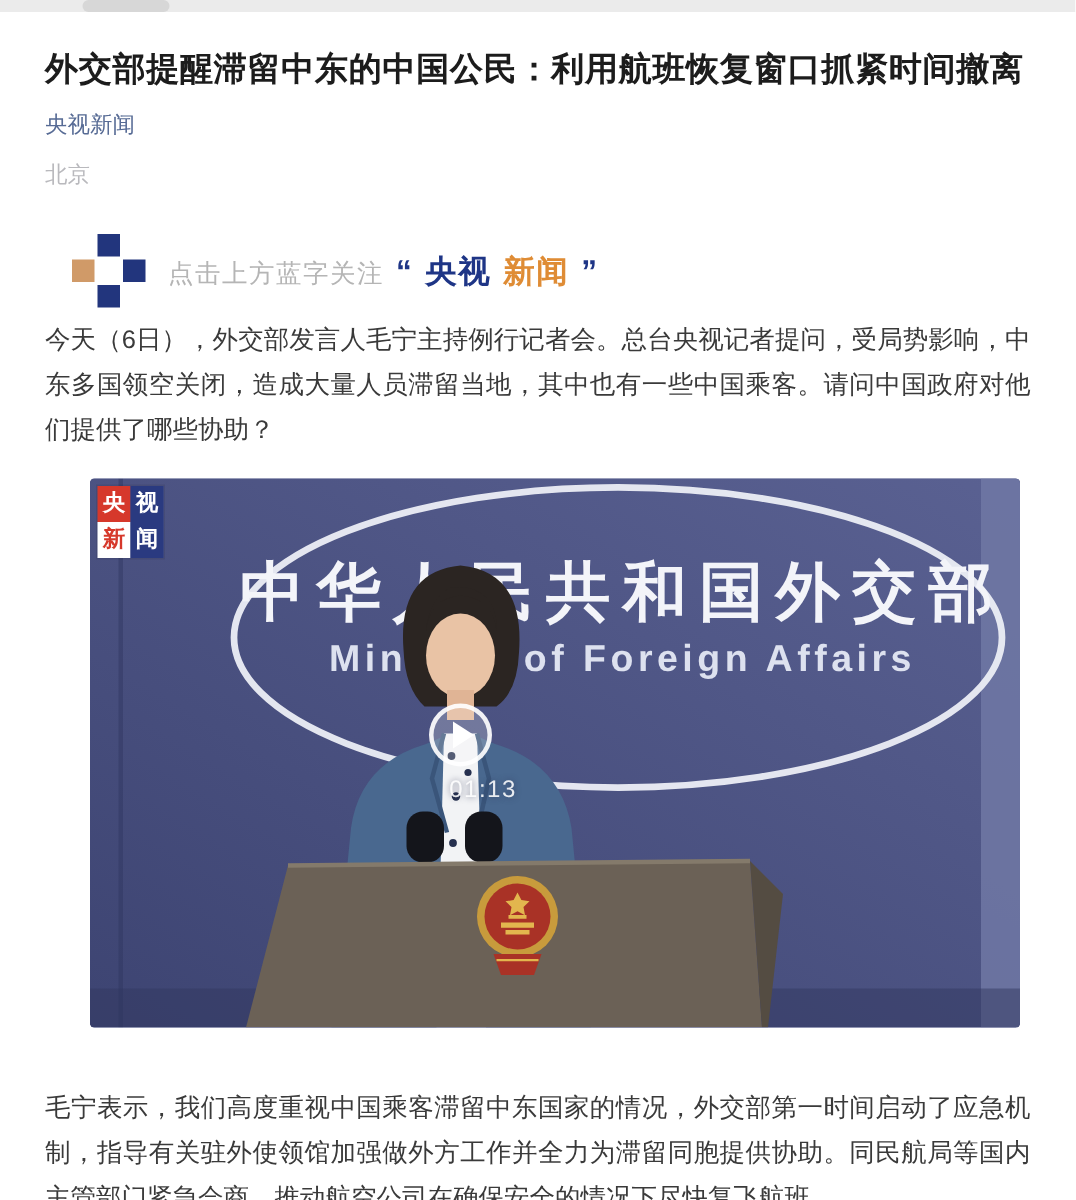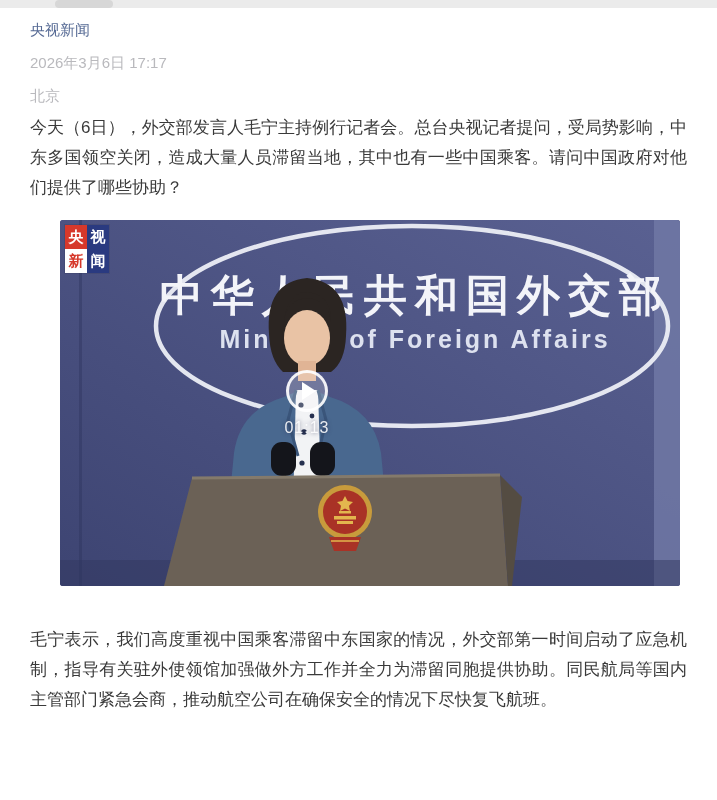--- a/index.html
+++ b/index.html
@@ -79,42 +79,57 @@
     border:3px solid rgba(255,255,255,0.9);
     display:flex; align-items:center; justify-content:center;
   }
   .play-triangle {
     width:0; height:0; margin-left:4px;
     border-top:9px solid transparent;
     border-bottom:9px solid transparent;
     border-left:14px solid #ffffff;
   }
   .video-timestamp {
-    position:absolute; left:207px; top:199px; width:80px;
+    position:absolute; left:222px; top:199px; width:80px;
     text-align:center; color:rgba(255,255,255,0.88);
     font-size:16px; letter-spacing:1px;
     text-shadow:0 0 4px rgba(40,45,80,0.6);
   }
 </style>
 </head>
 <body>
 
 <div class="top-strip">
   <div class="seg"></div>
 </div>
 
 <div class="content">
 
+  <h1 class="title">外交部提醒滞留中东的中国公民：利用航班恢复窗口抓紧时间撤离</h1>
 
   <div class="byline">
     <span class="source">央视新闻</span>
-    <span class="date">2026年3月6日 17:17</span>
     <span class="loc">北京</span>
   </div>
 
+  <div class="follow-banner">
+    <div class="plus-logo">
+      <span class="sq-top"></span>
+      <span class="sq-left"></span>
+      <span class="sq-right"></span>
+      <span class="sq-bottom"></span>
+    </div>
+    <div class="follow-text">
+      <span class="follow-prompt">点击上方蓝字关注</span>
+      <span class="brand-quoted brand-navy">“</span>
+      <span class="brand-quoted brand-navy">央视</span>
+      <span class="brand-quoted brand-orange">新闻</span>
+      <span class="brand-quoted brand-navy">”</span>
+    </div>
+  </div>
 
   <p class="para">今天（6日），外交部发言人毛宁主持例行记者会。总台央视记者提问，受局势影响，中东多国领空关闭，造成大量人员滞留当地，其中也有一些中国乘客。请问中国政府对他们提供了哪些协助？</p>
 
   <div class="video-wrap">
     <svg viewBox="0 0 620 366" xmlns="http://www.w3.org/2000/svg">
       <defs>
         <linearGradient id="bgGrad" x1="0" y1="1" x2="1" y2="0">
           <stop offset="0" stop-color="#3d4472"></stop>
           <stop offset="1" stop-color="#5a6192"></stop>
         </linearGradient>

